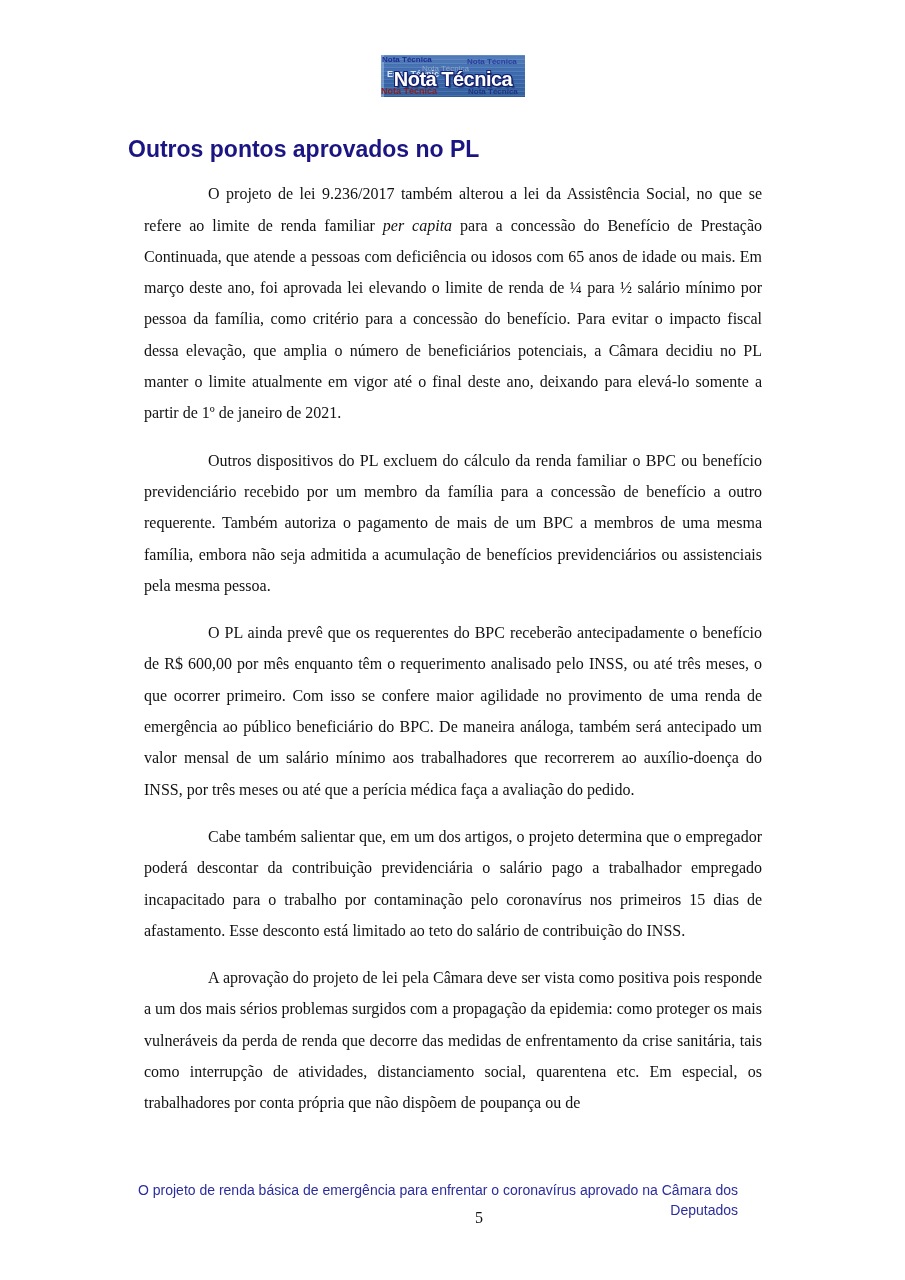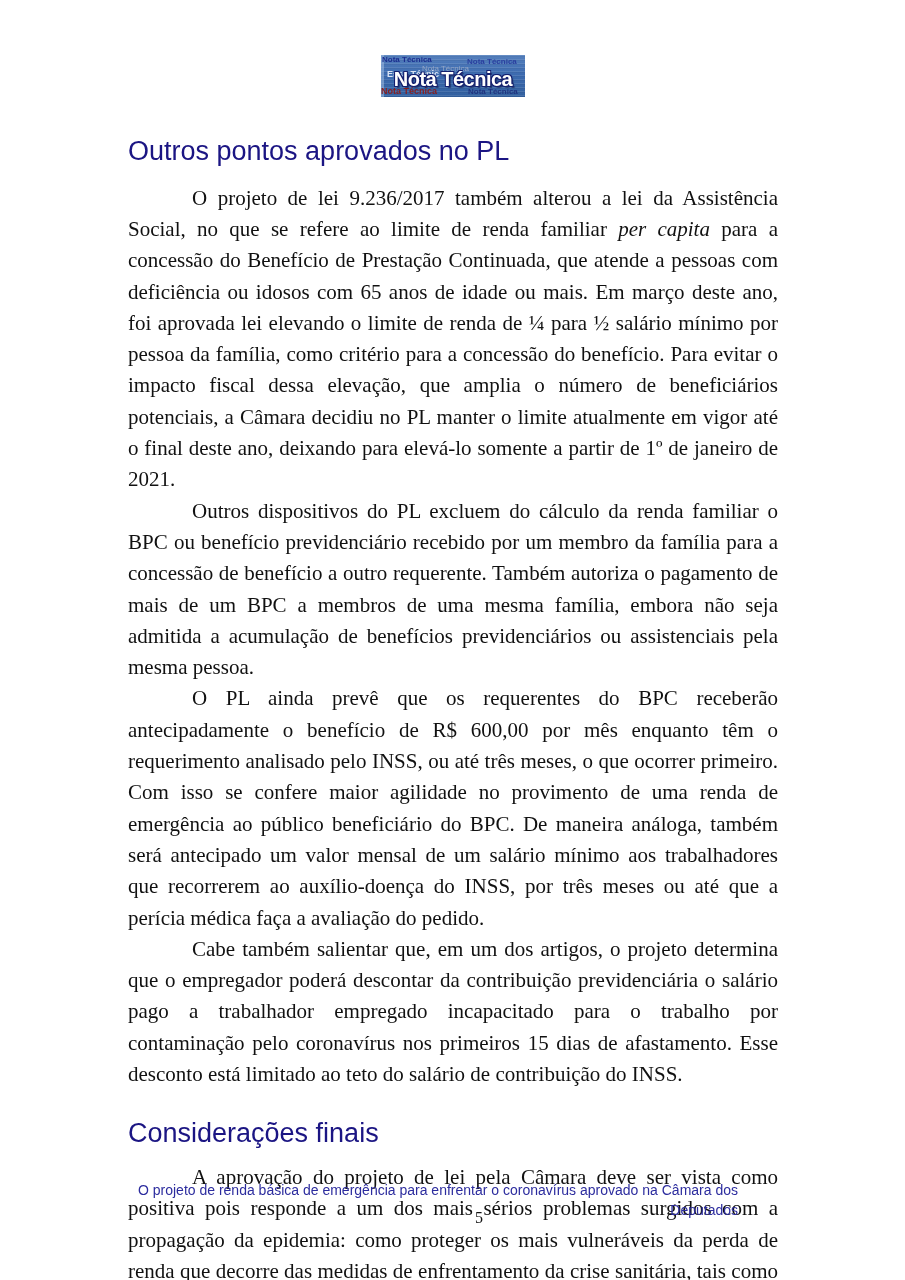--- a/index.html
+++ b/index.html
@@ -48,33 +48,33 @@
   }
   
   .content {
     position: absolute;
     left: 128px; top: 137px;
     width: 650px;
     color: #111111;
   }
   .section-heading {
     font-family: "Liberation Sans", "DejaVu Sans", sans-serif;
-    font-weight: normal;
-    font-size: 27px;
+    font-weight: bold;
+    font-size: 23px;
     line-height: 1.1;
     color: #1b1583;
     margin: 0 0 16px 0;
   }
   .doc-section + .doc-section .section-heading {
     margin-top: 29px;
     margin-bottom: 13px;
   }
   .body-par {
-    margin: 0;
-    font-size: 21px;
+    margin: 16px;
+    font-size: 16px;
     line-height: 31.3px;
     text-align: justify;
     text-indent: 64px;
   }
   .it { font-style: italic; }
   
   .footer-note {
     position: absolute;
     left: 128px; top: 1180px;
     width: 610px;
@@ -114,21 +114,20 @@
 
   <main class="content" id="sections">
       <section class="doc-section">
         <h2 class="section-heading" style="color: rgb(27, 21, 131);">Outros pontos aprovados no PL</h2>
         <p class="body-par"><span>O projeto de lei 9.236/2017 também alterou a lei da Assistência Social, no que se refere ao limite de renda familiar </span><span class="it">per capita</span><span> para a concessão do Benefício de Prestação Continuada, que atende a pessoas com deficiência ou idosos com 65 anos de idade ou mais. Em março deste ano, foi aprovada lei elevando o limite de renda de ¼ para ½ salário mínimo por pessoa da família, como critério para a concessão do benefício. Para evitar o impacto fiscal dessa elevação, que amplia o número de beneficiários potenciais, a Câmara decidiu no PL manter o limite atualmente em vigor até o final deste ano, deixando para elevá-lo somente a partir de 1º de janeiro de 2021.</span></p>
         <p class="body-par"><span>Outros dispositivos do PL excluem do cálculo da renda familiar o BPC ou benefício previdenciário recebido por um membro da família para a concessão de benefício a outro requerente. Também autoriza o pagamento de mais de um BPC a membros de uma mesma família, embora não seja admitida a acumulação de benefícios previdenciários ou assistenciais pela mesma pessoa.</span></p>
         <p class="body-par"><span>O PL ainda prevê que os requerentes do BPC receberão antecipadamente o benefício de R$ 600,00 por mês enquanto têm o requerimento analisado pelo INSS, ou até três meses, o que ocorrer primeiro. Com isso se confere maior agilidade no provimento de uma renda de emergência ao público beneficiário do BPC. De maneira análoga, também será antecipado um valor mensal de um salário mínimo aos trabalhadores que recorrerem ao auxílio-doença do INSS, por três meses ou até que a perícia médica faça a avaliação do pedido.</span></p>
         <p class="body-par"><span>Cabe também salientar que, em um dos artigos, o projeto determina que o empregador poderá descontar da contribuição previdenciária o salário pago a trabalhador empregado incapacitado para o trabalho por contaminação pelo coronavírus nos primeiros 15 dias de afastamento. Esse desconto está limitado ao teto do salário de contribuição do INSS.</span></p>
       </section>
       <section class="doc-section">
-        <h2 class="section-heading" style="color: rgb(27, 21, 131);">Considerações finais</h2>
         <p class="body-par"><span>A aprovação do projeto de lei pela Câmara deve ser vista como positiva pois responde a um dos mais sérios problemas surgidos com a propagação da epidemia: como proteger os mais vulneráveis da perda de renda que decorre das medidas de enfrentamento da crise sanitária, tais como interrupção de atividades, distanciamento social, quarentena etc. Em especial, os trabalhadores por conta própria que não dispõem de poupança ou de</span></p>
       </section>
     </main>
 
   <div class="footer-note" style="color: rgb(44, 44, 158);">O projeto de renda básica de emergência para enfrentar o coronavírus aprovado na Câmara dos Deputados</div>
 
   <div class="pagenum">5</div>
 
 </div>
 

